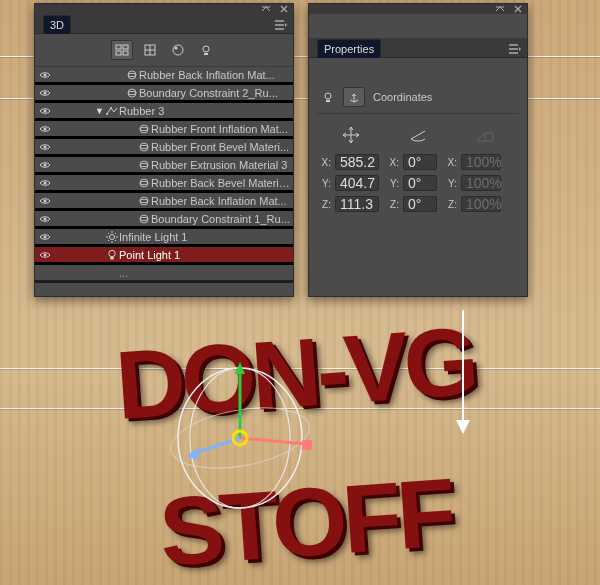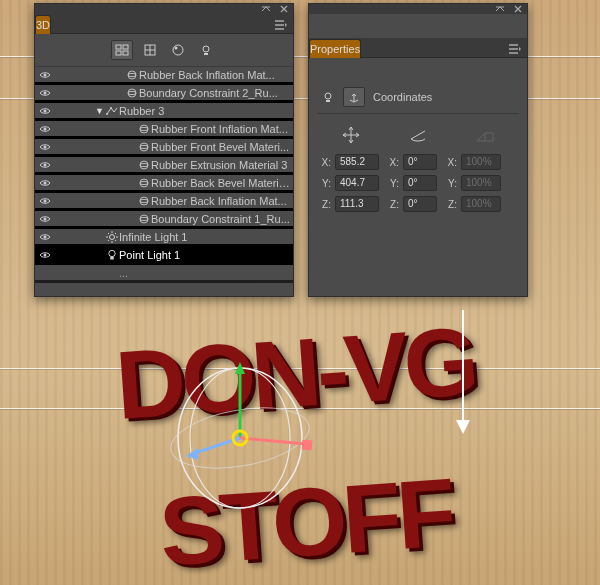--- a/index.html
+++ b/index.html
@@ -43,24 +43,24 @@
     display:flex;justify-content:flex-end;align-items:center;
     gap:8px;padding:0 4px;
   }
   .titlebar .tbicon{width:10px;height:10px;display:flex;align-items:center;justify-content:center;color:#aaa;}
   .tabrow{
     display:flex;align-items:flex-end;height:20px;
     background:#3a3a3a;border-bottom:1px solid #2a2a2a;
     padding-left:0;
   }
   .tab{
-    padding:3px 0;background:#a16207;color:#ddd;
+    padding:3px 6px;background:#0f172a;color:#ddd;
     border:1px solid #2a2a2a;border-bottom:none;
     border-top-left-radius:3px;border-top-right-radius:3px;
-    font-size:11px;position:relative;top:1px;
+    font-size:11px;position:relative;top:1px;margin-left:8px;
   }
   .flyout{margin-left:auto;padding:3px 6px;color:#aaa;}
   .toolbar{
     display:flex;gap:6px;justify-content:center;align-items:center;
     padding:6px 0;border-bottom:1px solid #3a3a3a;
   }
   .tbtn{
     width:22px;height:20px;border:1px solid transparent;
     display:flex;align-items:center;justify-content:center;border-radius:2px;
     color:#c8c8c8;
@@ -70,33 +70,33 @@
   .row{
     display:flex;align-items:center;height:18px;
     border-bottom:3px solid #000000;
     padding-left:4px;white-space:nowrap;justify-content:flex-end;
   }
   .row .eye{width:14px;flex:none;color:#ccc;}
   .row .gap{width:18px;flex:none;}
   .row .indent{flex:none;}
   .row .rico{width:14px;flex:none;color:#bbb;display:flex;align-items:center;justify-content:center;}
   .row .label{flex:1;overflow:hidden;text-overflow:ellipsis;font-size:11px;}
-  .row.selected{background:#000000;color:#fff;}
+  .row.selected{background:#7f1d1d;color:#fff;}
   .row .tw{width:10px;flex:none;color:#ddd;font-size:9px;}
   
   .props-body{padding:5px 8px;}
   .mode-row{display:flex;gap:4px;align-items:center;border-bottom:1px solid #3a3a3a;padding-bottom:6px;margin-bottom:10px;}
   .mode-btn{width:22px;height:20px;border:1px solid transparent;display:flex;align-items:center;justify-content:center;border-radius:2px;color:#c8c8c8;}
   .mode-btn.active{background:#5c5c5c;border-color:#333;}
   .mode-label{margin-left:4px;}
   .coord-icons{display:flex;justify-content:space-around;margin-bottom:8px;}
   .coord-icons .ci{width:40px;height:22px;display:flex;align-items:center;justify-content:center;color:#c8c8c8;}
   .coord-grid{display:grid;grid-template-columns:14px 44px 16px 34px 16px 40px;row-gap:5px;column-gap:4px;align-items:center;}
   .axlabel{font-size:10px;color:#c8c8c8;text-align:right;}
-  .valbox{background:#3b3b3b;border:1px solid #2c2c2c;height:16px;line-height:14px;padding:0 4px;font-size:10px;color:#ddd;border-radius:2px;text-align:left;}
+  .valbox{background:#3b3b3b;border:1px solid #2c2c2c;height:16px;line-height:14px;padding:0 4px;font-size:14px;color:#ddd;border-radius:2px;text-align:left;}
   .valbox.dim{color:#6e6e6e;}
   
   .viewport{
     position:absolute;left:0;right:0;top:300px;bottom:0;
     overflow:hidden;
   }
   .letters{
     position:absolute;inset:0;
     display:flex;flex-wrap:wrap;gap:4px;align-items:center;justify-content:center;
     padding:20px 10px 10px 10px;

